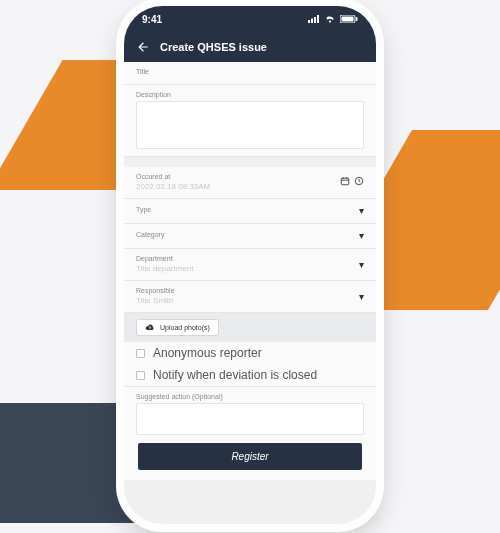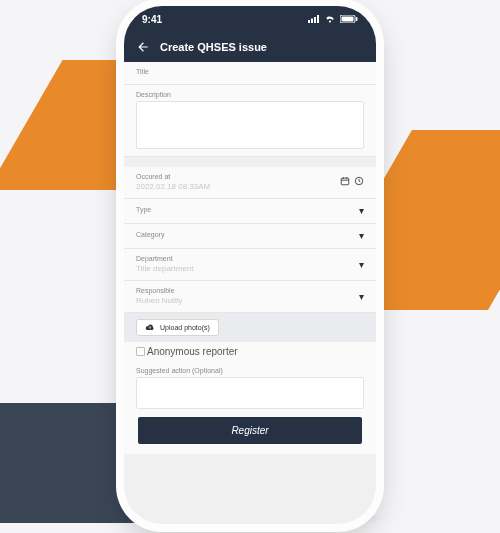--- a/index.html
+++ b/index.html
@@ -145,24 +145,24 @@
     display: inline-flex;
     align-items: center;
     gap: 5px;
     font-size: 7px;
     color: #333;
     cursor: pointer;
   }
   .checkbox-row {
     display: flex;
     align-items: center;
-    gap: 2px;
+    gap: 8px;
     padding: 4px 12px;
     background: #fafafa;
-    font-size: 10px;
+    font-size: 12px;
     color: #555;
   }
   .checkbox {
     width: 9px;
     height: 9px;
     border: 1px solid #bdbdbd;
     border-radius: 1px;
     background: #fff;
   }
   .suggested {
@@ -283,41 +283,45 @@
         <div>
           <div class="label">Department</div>
           <div class="value">Title department</div>
         </div>
         <span class="chev">▾</span>
       </div>
 
       <div class="section row-flex">
         <div>
           <div class="label">Responsible</div>
-          <div class="value">Ruben Notify</div>
+          <div class="value">Title Smith</div>
         </div>
         <span class="chev">▾</span>
       </div>
 
       <div class="upload-strip">
         <div class="upload-btn">
           <span>
             <svg width="10" height="8" viewBox="0 0 24 18">
                 <path d="M19 9a6 6 0 0 0-11.7-1.7A4.5 4.5 0 0 0 5 16h13a4 4 0 0 0 1-7z" fill="#333"></path>
                 <path d="M12 14V8m0 0l-2.5 2.5M12 8l2.5 2.5" stroke="#fff" stroke-width="1.5" fill="none"></path>
               </svg>
           </span>
           <span>Upload photo(s)</span>
         </div>
       </div>
 
       <div class="checkbox-row">
         <div class="checkbox"></div>
         <span>Anonymous reporter</span>
       </div>
+      <div class="checkbox-row" style="border-bottom:1px solid #e6e6e6;">
+        <div class="checkbox"></div>
+        <span>Notify when deviation is closed</span>
+      </div>
 
       <div class="suggested">
         <div class="label">Suggested action (Optional)</div>
         <div class="textarea-box"></div>
       </div>
 
       <div class="register-wrap">
         <button class="register-btn">Register</button>
       </div>
 

